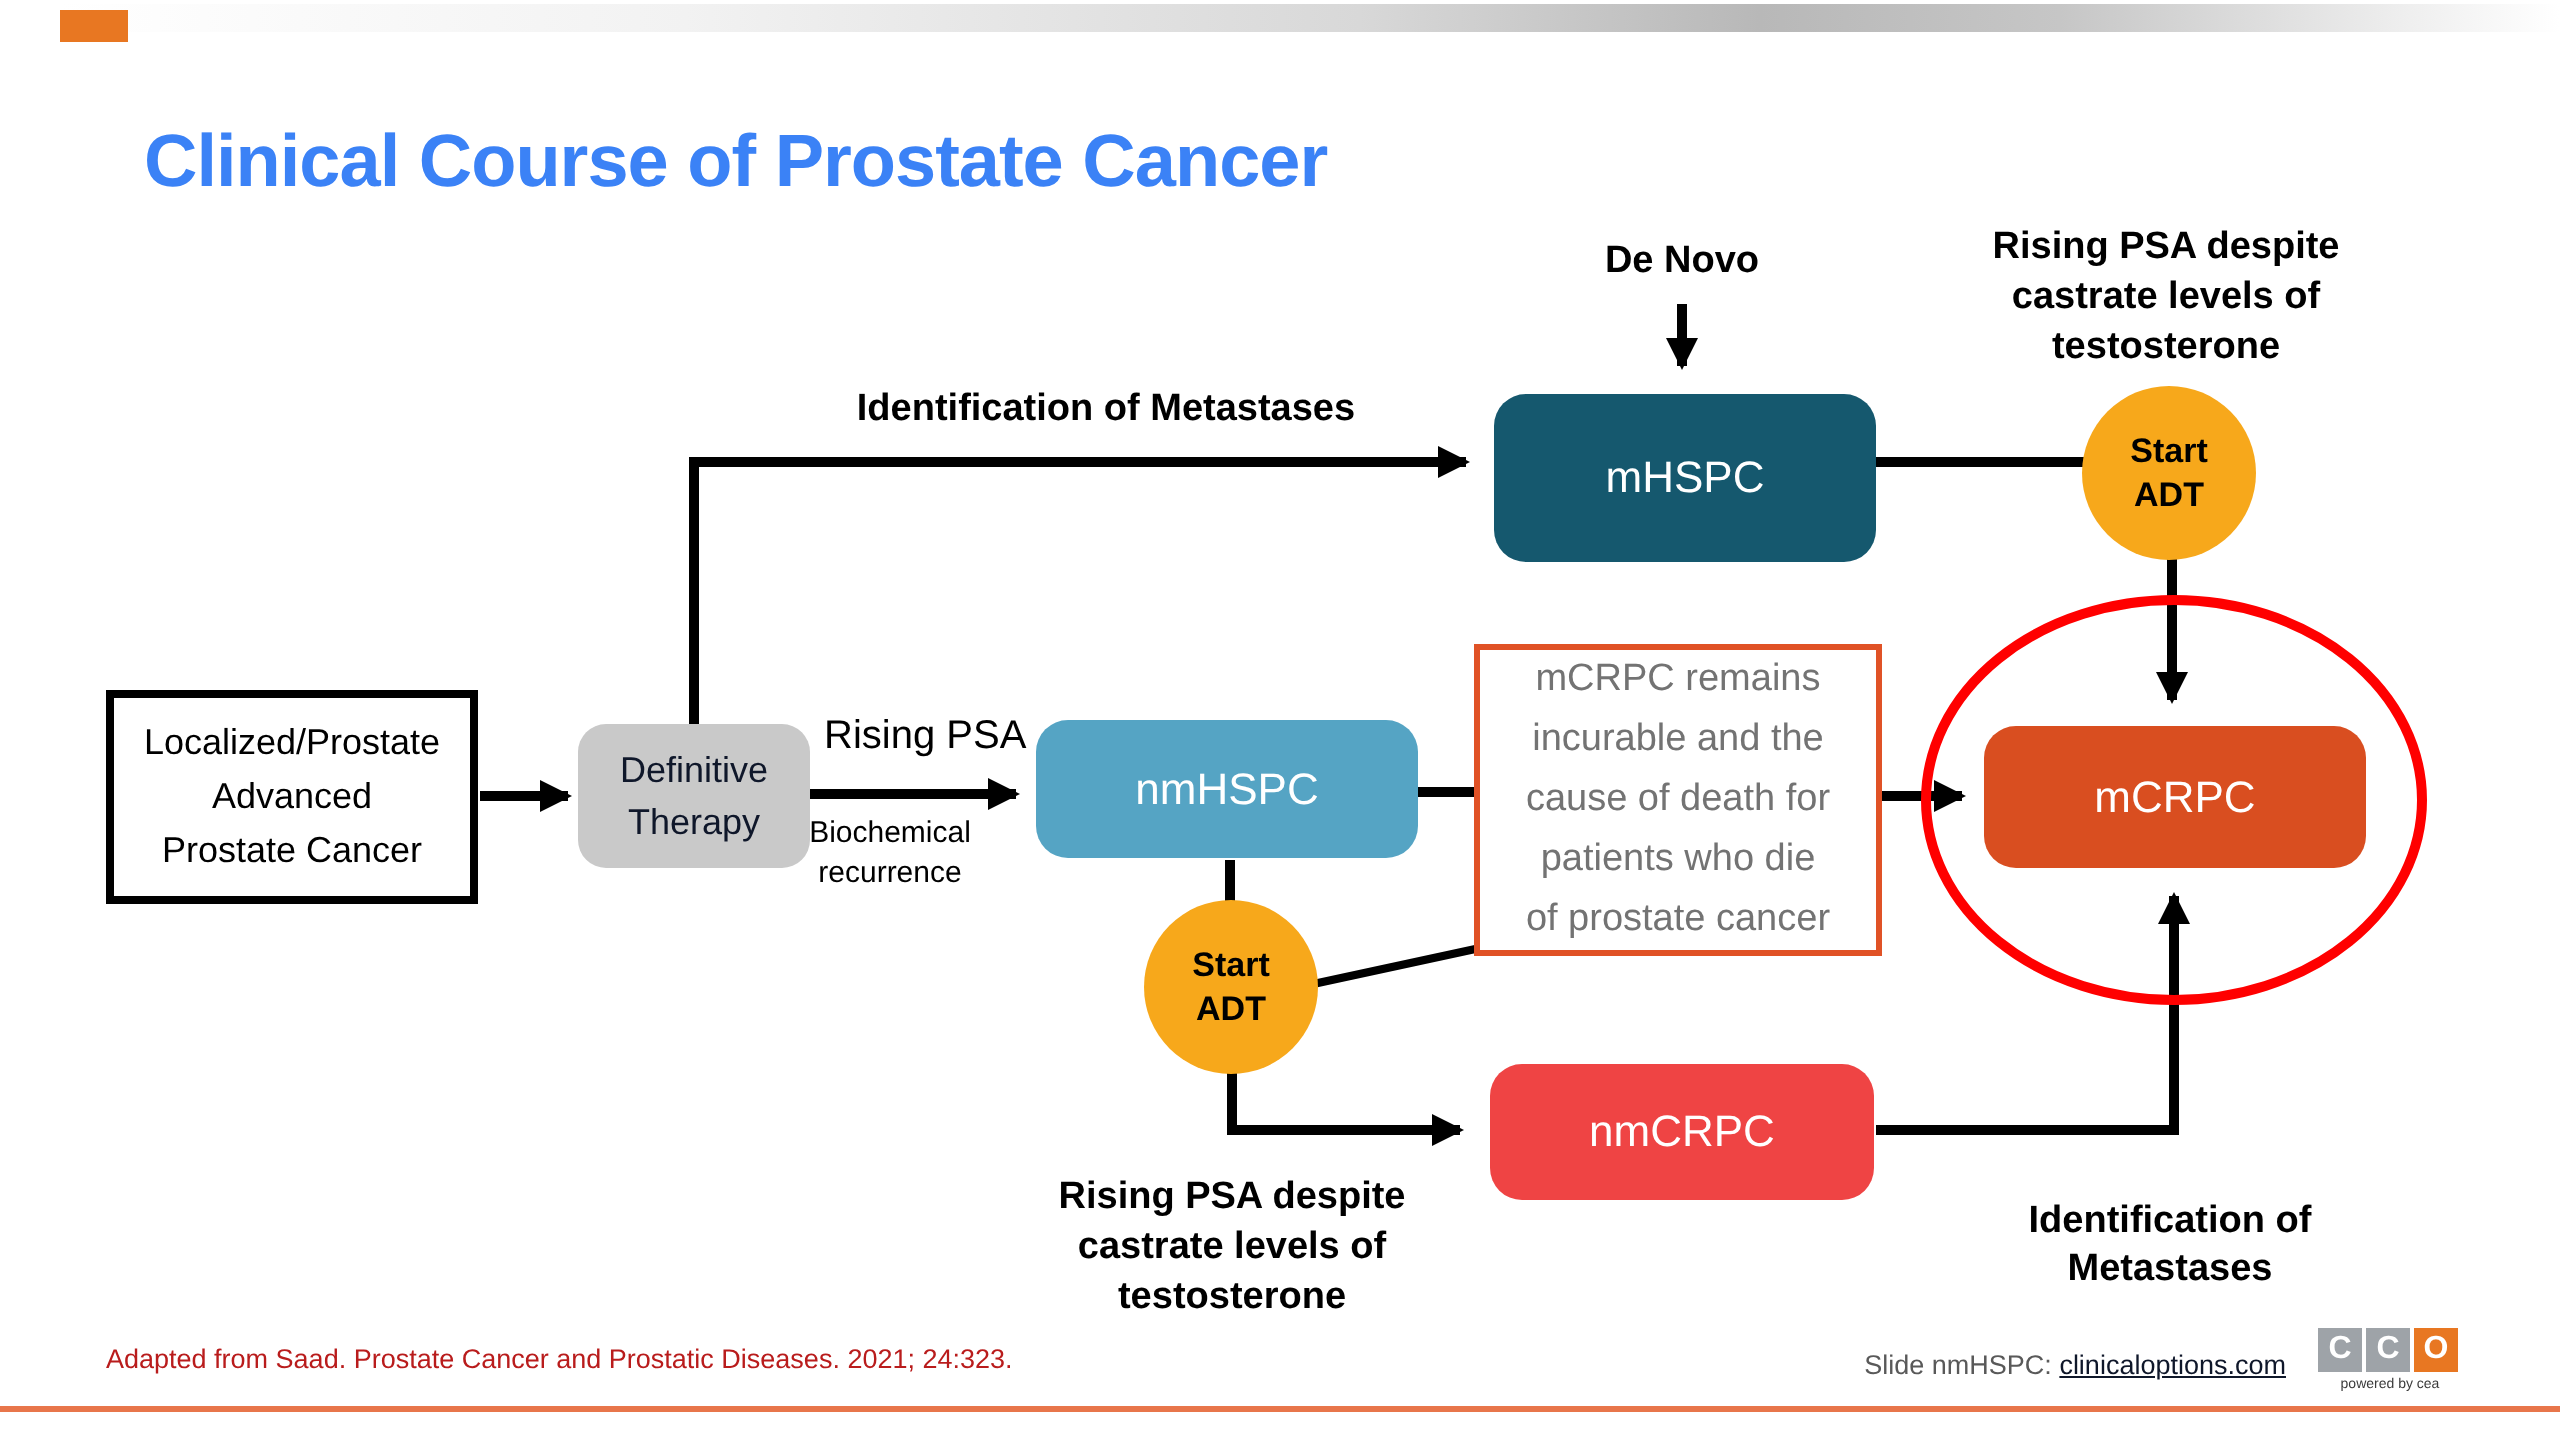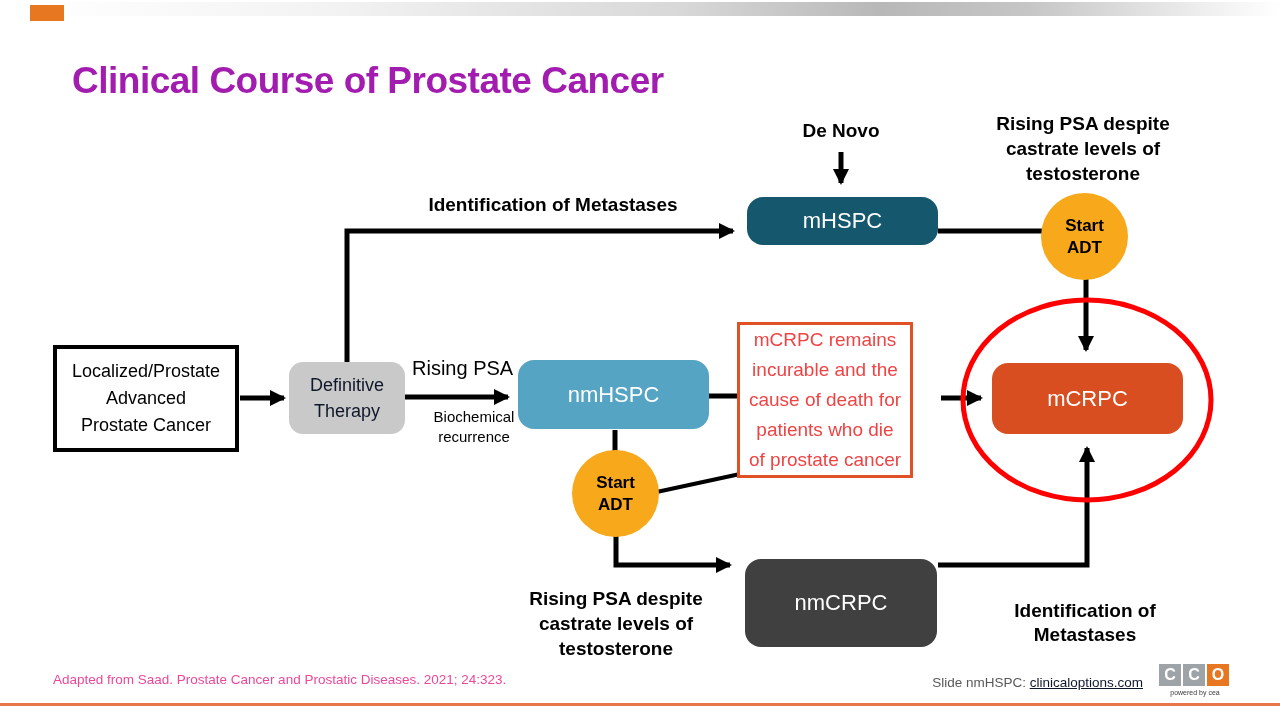--- a/index.html
+++ b/index.html
@@ -3,58 +3,58 @@
 <meta charset="utf-8">
 <style>
   html,body{margin:0;padding:0;background:#fff;}
   .slide{position:relative;width:1280px;height:720px;background:#ffffff;overflow:hidden;
          font-family:"Liberation Sans",sans-serif;}
   
   .top-strip{position:absolute;left:30px;top:2px;width:1250px;height:14px;
     background:linear-gradient(to right,#ffffff 0%,#f2f2f2 25%,#d8d8d8 52%,#b8b8b8 68%,#c6c6c6 80%,#efefef 94%,#ffffff 100%);}
   .accent-square{position:absolute;left:30px;top:5px;width:34px;height:16px;background:#E87722;}
   
-  .title{position:absolute;left:72px;top:60px;font-size:37px;font-weight:bold;color:#a21caf;letter-spacing:-0.5px;}
+  .title{position:absolute;left:72px;top:60px;font-size:37px;font-weight:bold;color:#3b82f6;letter-spacing:-0.5px;}
   
   .ml{white-space:pre-line;}
   .lbl{position:absolute;color:#000;text-align:center;}
   .bold{font-weight:bold;}
   
   .node{position:absolute;display:flex;align-items:center;justify-content:center;
         border-radius:16px;color:#fff;font-size:22px;text-align:center;}
-  .node-mhspc{left:747px;top:197px;width:191px;height:48px;background:#15586E;}
+  .node-mhspc{left:747px;top:197px;width:191px;height:84px;background:#15586E;}
   .node-nmhspc{left:518px;top:360px;width:191px;height:69px;background:#55A4C4;}
   .node-mcrpc{left:992px;top:363px;width:191px;height:71px;background:#D94E20;}
-  .node-nmcrpc{left:745px;top:532px;width:192px;height:88px;background:#404040;margin-top:27px;}
+  .node-nmcrpc{left:745px;top:532px;width:192px;height:68px;background:#ef4444;}
   .box-localized{position:absolute;left:53px;top:345px;width:186px;height:107px;background:#fff;
         border:4px solid #000;display:flex;align-items:center;justify-content:center;
         font-size:18px;line-height:27px;text-align:center;color:#000;box-sizing:border-box;}
   .box-definitive{position:absolute;left:289px;top:362px;width:116px;height:72px;background:#C9C9C9;
         border-radius:14px;display:flex;align-items:center;justify-content:center;
         font-size:18px;line-height:26px;text-align:center;color:#0f172a;}
   .adt-circle{position:absolute;width:87px;height:87px;border-radius:50%;background:#F7A81B;
         display:flex;align-items:center;justify-content:center;font-size:17px;line-height:22px;
         font-weight:bold;color:#000;text-align:center;}
   .adt-top{left:1041px;top:193px;}
   .adt-bottom{left:572px;top:450px;}
-  .note-box{position:absolute;left:737px;top:322px;width:176px;height:156px;background:#fff;
+  .note-box{position:absolute;left:737px;top:322px;width:204px;height:156px;background:#fff;
         border:3px solid #E05226;box-sizing:border-box;display:flex;align-items:center;justify-content:center;
-        color:#ef4444;font-size:19px;line-height:30px;text-align:center;}
+        color:#737373;font-size:19px;line-height:30px;text-align:center;}
   
   .de-novo{left:771px;top:120px;width:140px;font-size:19px;text-align:center;}
   .ident-top{left:413px;top:194px;width:280px;font-size:19px;}
   .rising-top{left:985px;top:111px;width:196px;font-size:19px;line-height:25px;}
   .rising-psa{left:412px;top:357px;width:110px;font-size:20px;text-align:left;}
-  .biochemical{left:412px;top:407px;width:124px;font-size:15px;line-height:20px;}
+  .biochemical{left:383px;top:407px;width:124px;font-size:15px;line-height:20px;}
   .rising-bottom{left:509px;top:586px;width:214px;font-size:19px;line-height:25px;}
   .ident-bottom{left:985px;top:599px;width:200px;font-size:19px;line-height:24px;}
   
   .lines,.overlay{position:absolute;left:0;top:0;width:1280px;height:720px;pointer-events:none;}
   
-  .footer-ref{position:absolute;left:53px;top:672px;font-size:13.5px;color:#ec4899;}
+  .footer-ref{position:absolute;left:53px;top:672px;font-size:13.5px;color:#b91c1c;}
   .footer-credit{position:absolute;right:137px;top:675px;font-size:13.5px;color:#595959;}
   .footer-credit a{color:#0f172a;text-decoration:underline;pointer-events:auto;}
   .cco-logo{position:absolute;left:1159px;top:664px;display:flex;gap:2px;}
   .cco-sq{width:22px;height:22px;display:flex;align-items:center;justify-content:center;
         color:#fff;font-size:16px;font-weight:bold;background:#9EA3A8;}
   .cco-sq.orange{background:#E87722;}
   .cco-tagline{position:absolute;left:1155px;top:689px;width:80px;text-align:center;font-size:7px;color:#3a3a3a;}
   .bottom-rule{position:absolute;left:0;top:703px;width:1280px;height:3px;background:#E8764B;}
 </style>
 </head>

